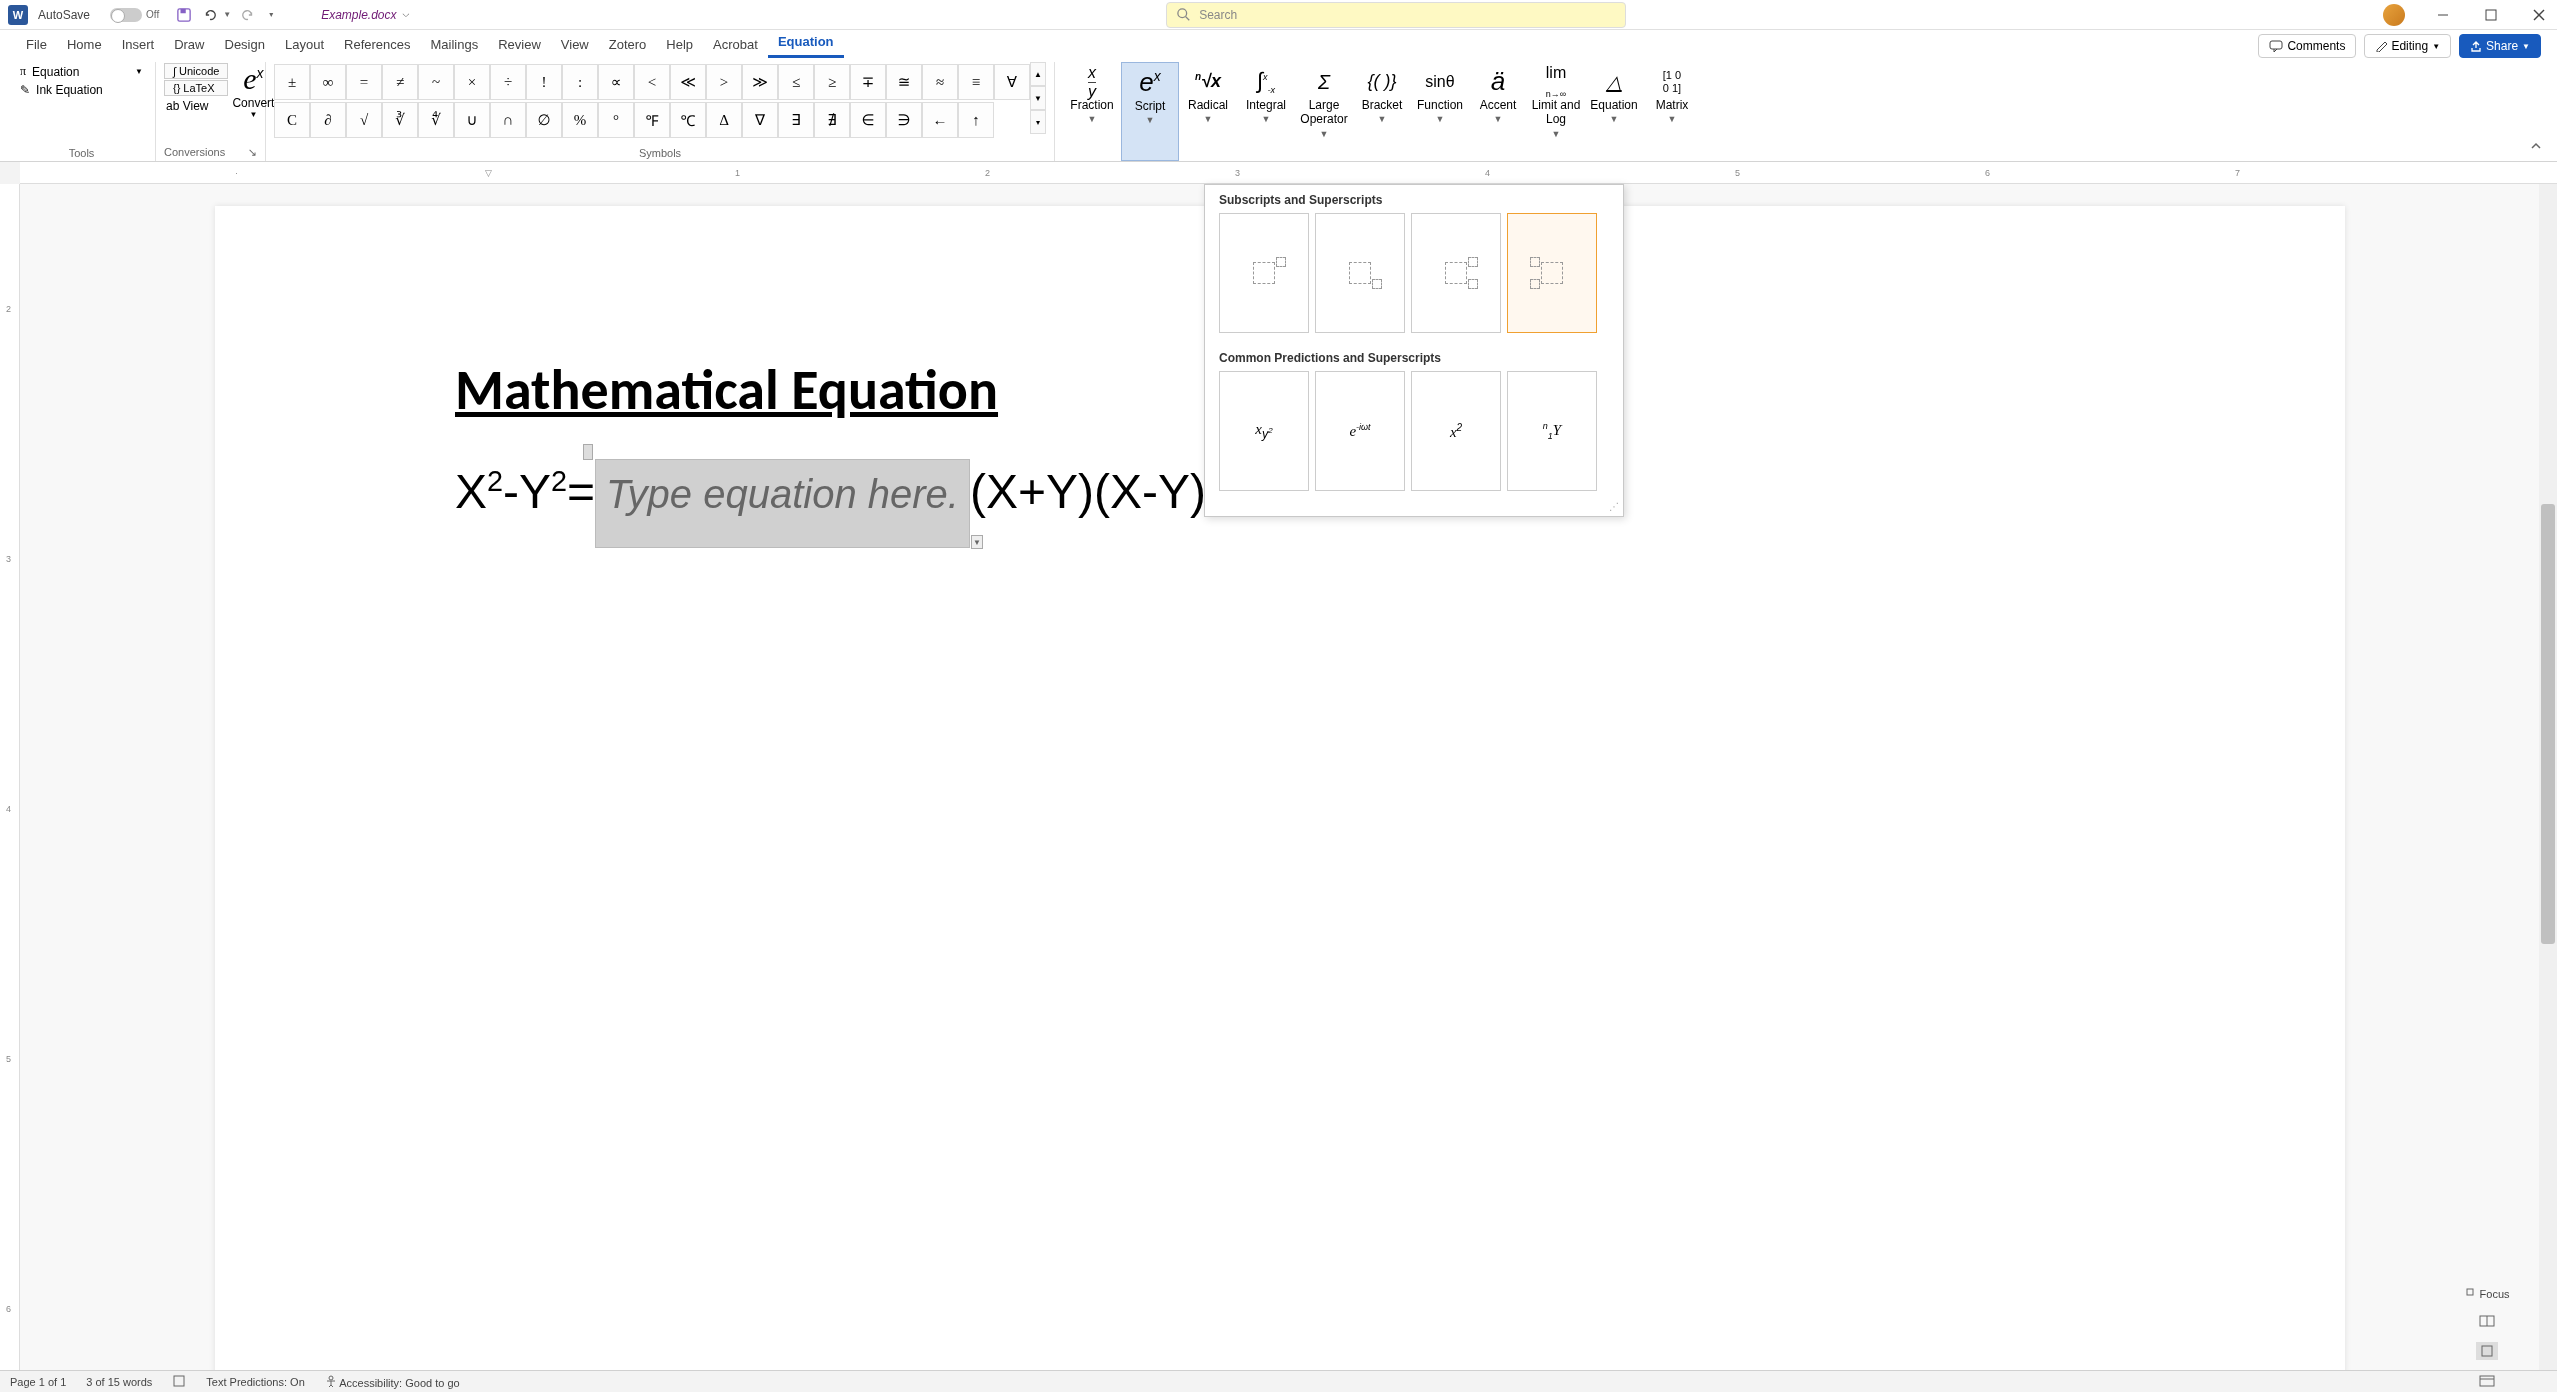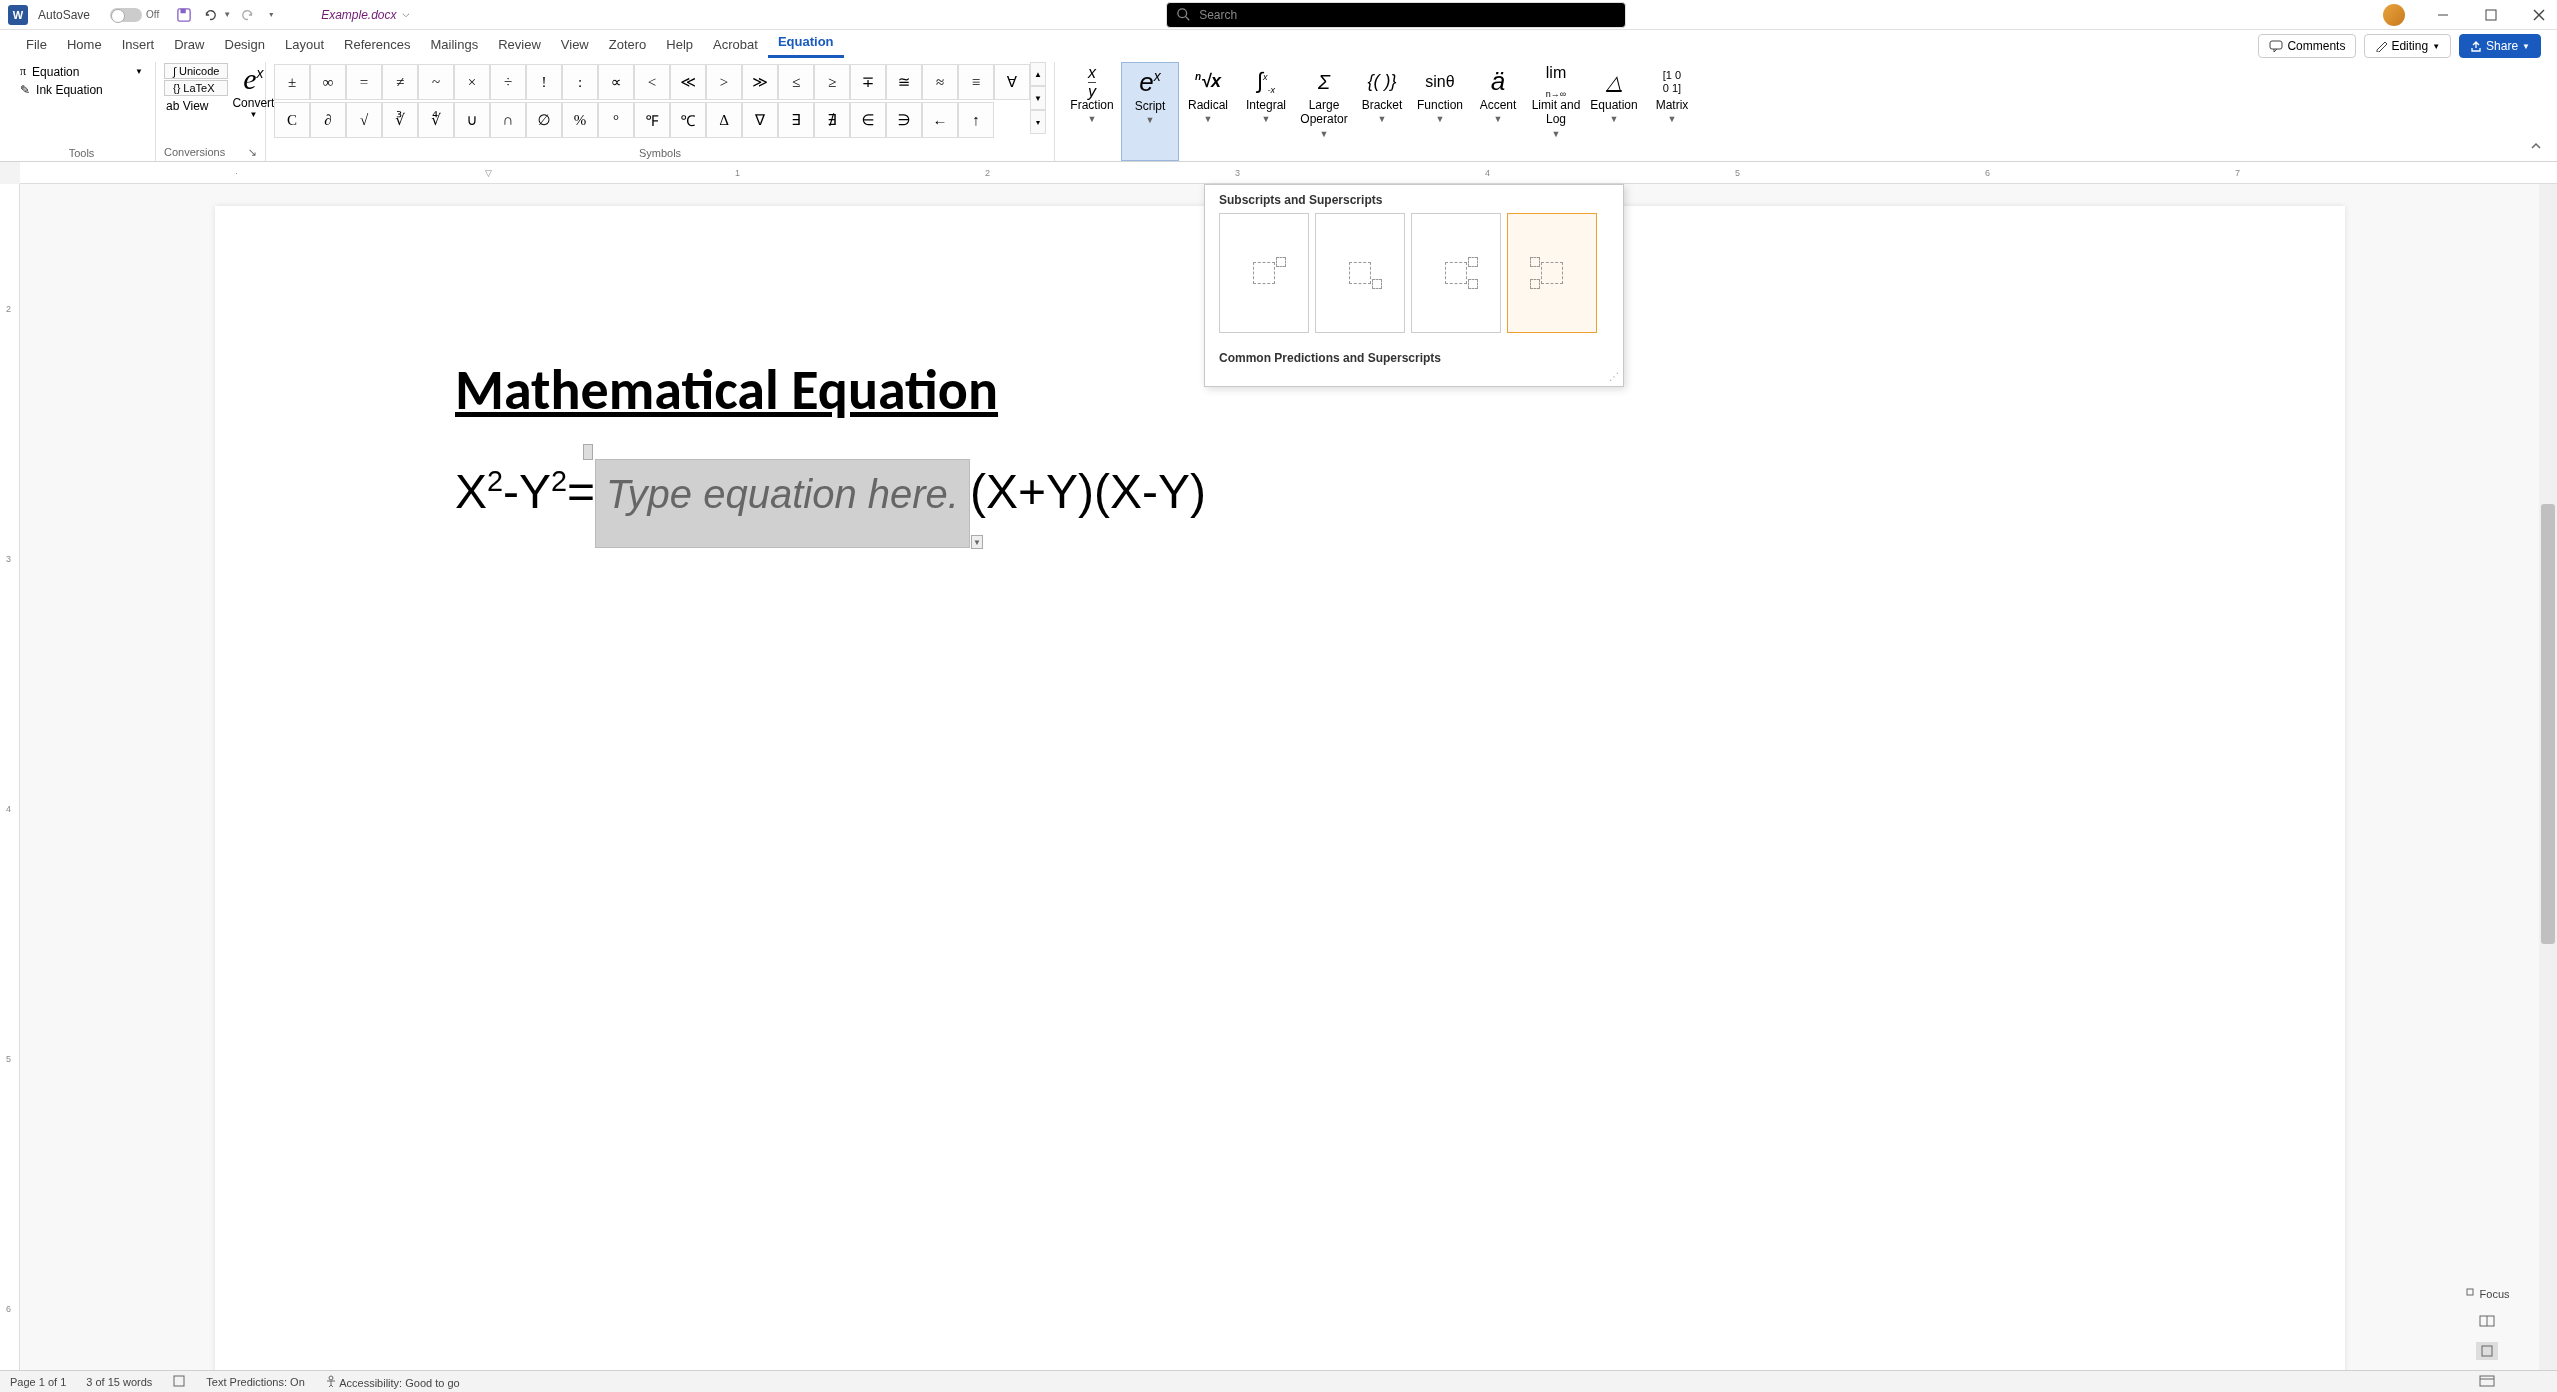--- a/index.html
+++ b/index.html
@@ -9,21 +9,21 @@
 .title-bar { height: 30px; background: #fff; display: flex; align-items: center; padding: 0 8px; font-size: 12px; border-bottom: 1px solid #e0e0e0; }
 .word-icon { width: 20px; height: 20px; background: #2b579a; color: #fff; display: flex; align-items: center; justify-content: center; font-weight: bold; font-size: 11px; border-radius: 3px; margin-right: 10px; }
 .autosave-label { margin-right: 20px; color: #444; }
 .autosave-toggle { width: 32px; height: 14px; background: #ccc; border-radius: 8px; position: relative; margin-right: 4px; }
 .autosave-toggle::after { content: ""; position: absolute; width: 12px; height: 12px; background: #fff; border-radius: 50%; top: 1px; left: 1px; border: 1px solid #aaa; }
 .autosave-off { color: #666; font-size: 10px; margin-right: 12px; }
 .qat-btn { width: 22px; height: 22px; display: flex; align-items: center; justify-content: center; margin: 0 2px; cursor: pointer; border-radius: 3px; }
 .save-icon { color: #8661c5; }
 .doc-name { margin-left: 40px; color: #701a75; font-style: italic; }
 .search-box-container { flex: 1; display: flex; justify-content: center; }
-.search-box { width: 460px; height: 26px; background: #000000; border: 1px solid #ddd; border-radius: 4px; display: flex; align-items: center; padding: 0 10px; color: #888; }
+.search-box { width: 460px; height: 26px; background: #fef9c3; border: 1px solid #ddd; border-radius: 4px; display: flex; align-items: center; padding: 0 10px; color: #888; }
 .search-box svg { margin-right: 8px; }
 .title-right { display: flex; align-items: center; gap: 28px; }
 .user-avatar { width: 22px; height: 22px; border-radius: 50%; background: linear-gradient(135deg, #e8a33d, #c97a1e); }
 .win-btn { width: 20px; height: 20px; display: flex; align-items: center; justify-content: center; cursor: pointer; color: #444; }
 
 
 .tab-bar { height: 28px; background: #fff; display: flex; align-items: flex-end; padding: 0 16px; font-size: 13px; }
 .tab { padding: 4px 10px 6px; color: #444; cursor: pointer; }
 .tab.active { color: #185abd; border-bottom: 3px solid #185abd; font-weight: 600; }
 .tab-right { margin-left: auto; display: flex; align-items: center; gap: 8px; }
@@ -445,20 +445,34 @@
         </div>
     </div>
     <div class="dd-cell hovered">
       <div class="thumb-box">
           <div class="thumb-pre-sup"></div>
           <div class="thumb-pre-sub"></div>
         </div>
     </div>
   </div>
   <div class="dd-section-header">Common Predictions and Superscripts</div>
+  <div class="dd-grid">
+    <div class="dd-cell">
+        <span class="thumb-math">x<sub>y<sup style="font-size:8px;">2</sup></sub></span>
+      </div>
+    <div class="dd-cell">
+        <span class="thumb-math">e<sup style="font-size:9px;">-iωt</sup></span>
+      </div>
+    <div class="dd-cell">
+        <span class="thumb-math">x<sup style="font-size:10px;">2</sup></span>
+      </div>
+    <div class="dd-cell">
+        <span class="thumb-math"><sup style="font-size:9px;">n</sup><sub style="font-size:9px;">1</sub>Y</span>
+      </div>
+  </div>
   <div class="dd-resize">⋰</div>
 </div>
 
 <div class="vscroll">
   <div class="vscroll-thumb"></div>
 </div>
 
 <div class="status-bar">
   <span>Page 1 of 1</span>
   <span>3 of 15 words</span>

